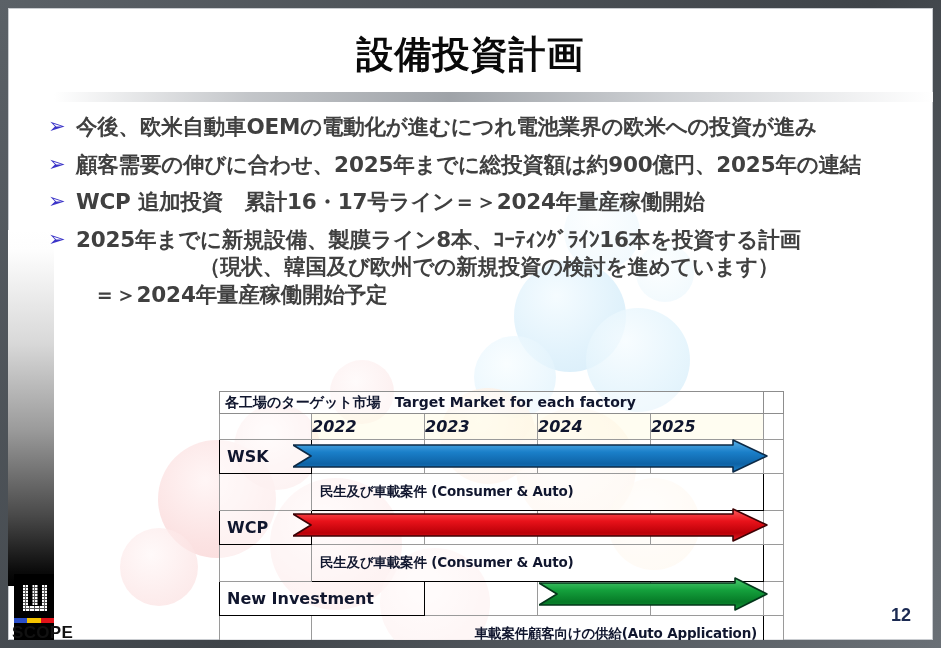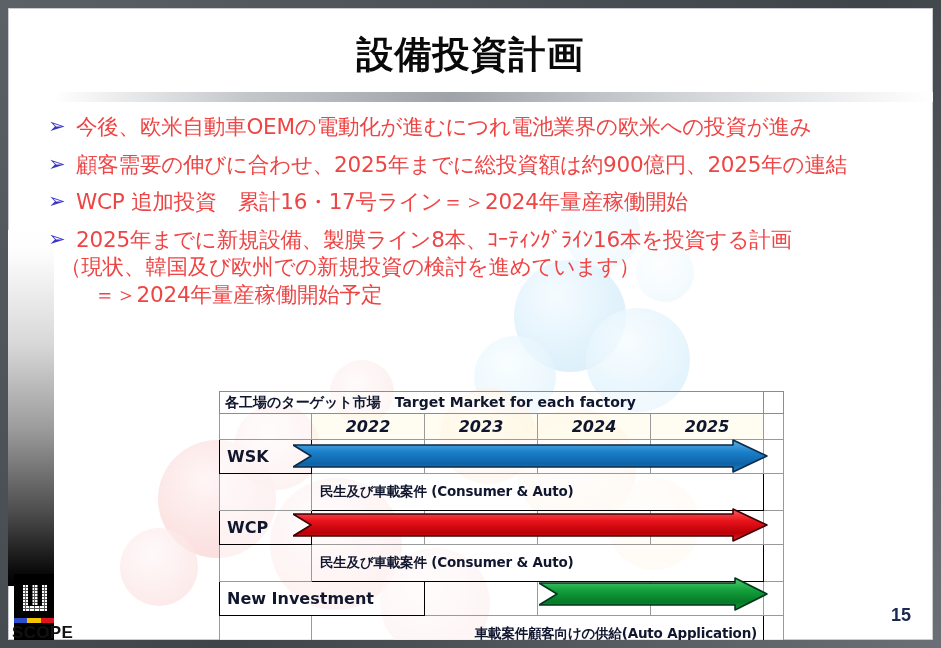--- a/index.html
+++ b/index.html
@@ -48,44 +48,44 @@
     opacity:.85;
   }
   
   #body{position:absolute;left:40px;top:105px;width:870px;}
   .line{display:flex;align-items:flex-start;line-height:1.0;}
   .bmark{
     width:28px;flex:0 0 28px;color:#3b34c8;font-size:21px;font-weight:bold;
     line-height:1.25;font-family:"DejaVu Sans",sans-serif;
   }
   .btxt{
-    flex:1;color:#ef4444;font-size:21.5px;font-weight:normal;letter-spacing:-.2px;
+    flex:1;color:#404040;font-size:21.5px;font-weight:bold;letter-spacing:-.2px;
     font-family:"DejaVu Sans","Liberation Sans",sans-serif;line-height:1.28;
   }
   .cont{padding-left:28px;}
-  .indent1{padding-left:12px;}
+  .indent1{padding-left:12px;text-align:center;}
   .indent2{padding-left:46px;}
   .row-gap{height:10px;}
   
   #tbl{
     position:absolute;left:211px;top:383px;width:564px;height:316px;
   }
   #tbl table{border-collapse:collapse;width:564px;table-layout:fixed;}
   #tbl td{
     border:1px solid #000;background:rgba(255,255,255,0.55);
     font-family:"DejaVu Sans","Liberation Sans",sans-serif;
     font-size:13.5px;font-weight:bold;color:#10162e;padding:0;
     vertical-align:middle;
   }
   .hdr-cell{
     border:1px solid #8d8d8d !important;background:rgba(255,255,255,0.45) !important;
     height:21px;padding-left:5px !important;font-size:14px !important;
   }
   .yr{
-    text-align:center;font-style:italic;font-size:16px !important;height:25px;
+    font-style:italic;font-size:16px !important;height:25px;
     background:rgba(255,251,232,0.62) !important;
   }
   .lbl{padding-left:7px !important;font-size:16px !important;}
   .arrow-row td{height:33px;}
   .note-row td{height:36px;}
   .thin{width:20px;}
   .soft{border:1px solid #9a9a9a !important;}
   .note{font-size:13.5px;letter-spacing:-.2px;}
   .note-pad{padding-left:8px !important;}
   .note-right{text-align:right;padding-right:6px !important;}
@@ -285,16 +285,16 @@
             <stop offset="0%" stop-color="#4fcd72"></stop>
               <stop offset="38%" stop-color="#14a03c"></stop>
             <stop offset="75%" stop-color="#067a27"></stop>
               <stop offset="100%" stop-color="#189a3c"></stop>
           </linearGradient>
         </defs>
         <path d="M0,6 L18,17 L0,28 L196,28 L196,33 L228,17 L196,1 L196,6 Z" fill="url(#ggreen)" stroke="#03361a" stroke-width="1.6" stroke-linejoin="round"></path>
       </svg>
     </div>
 
-    <div id="pageno">15</div>
+    <div id="pageno">12</div>
 
   </div>
 </div>
 
 </body></html>

